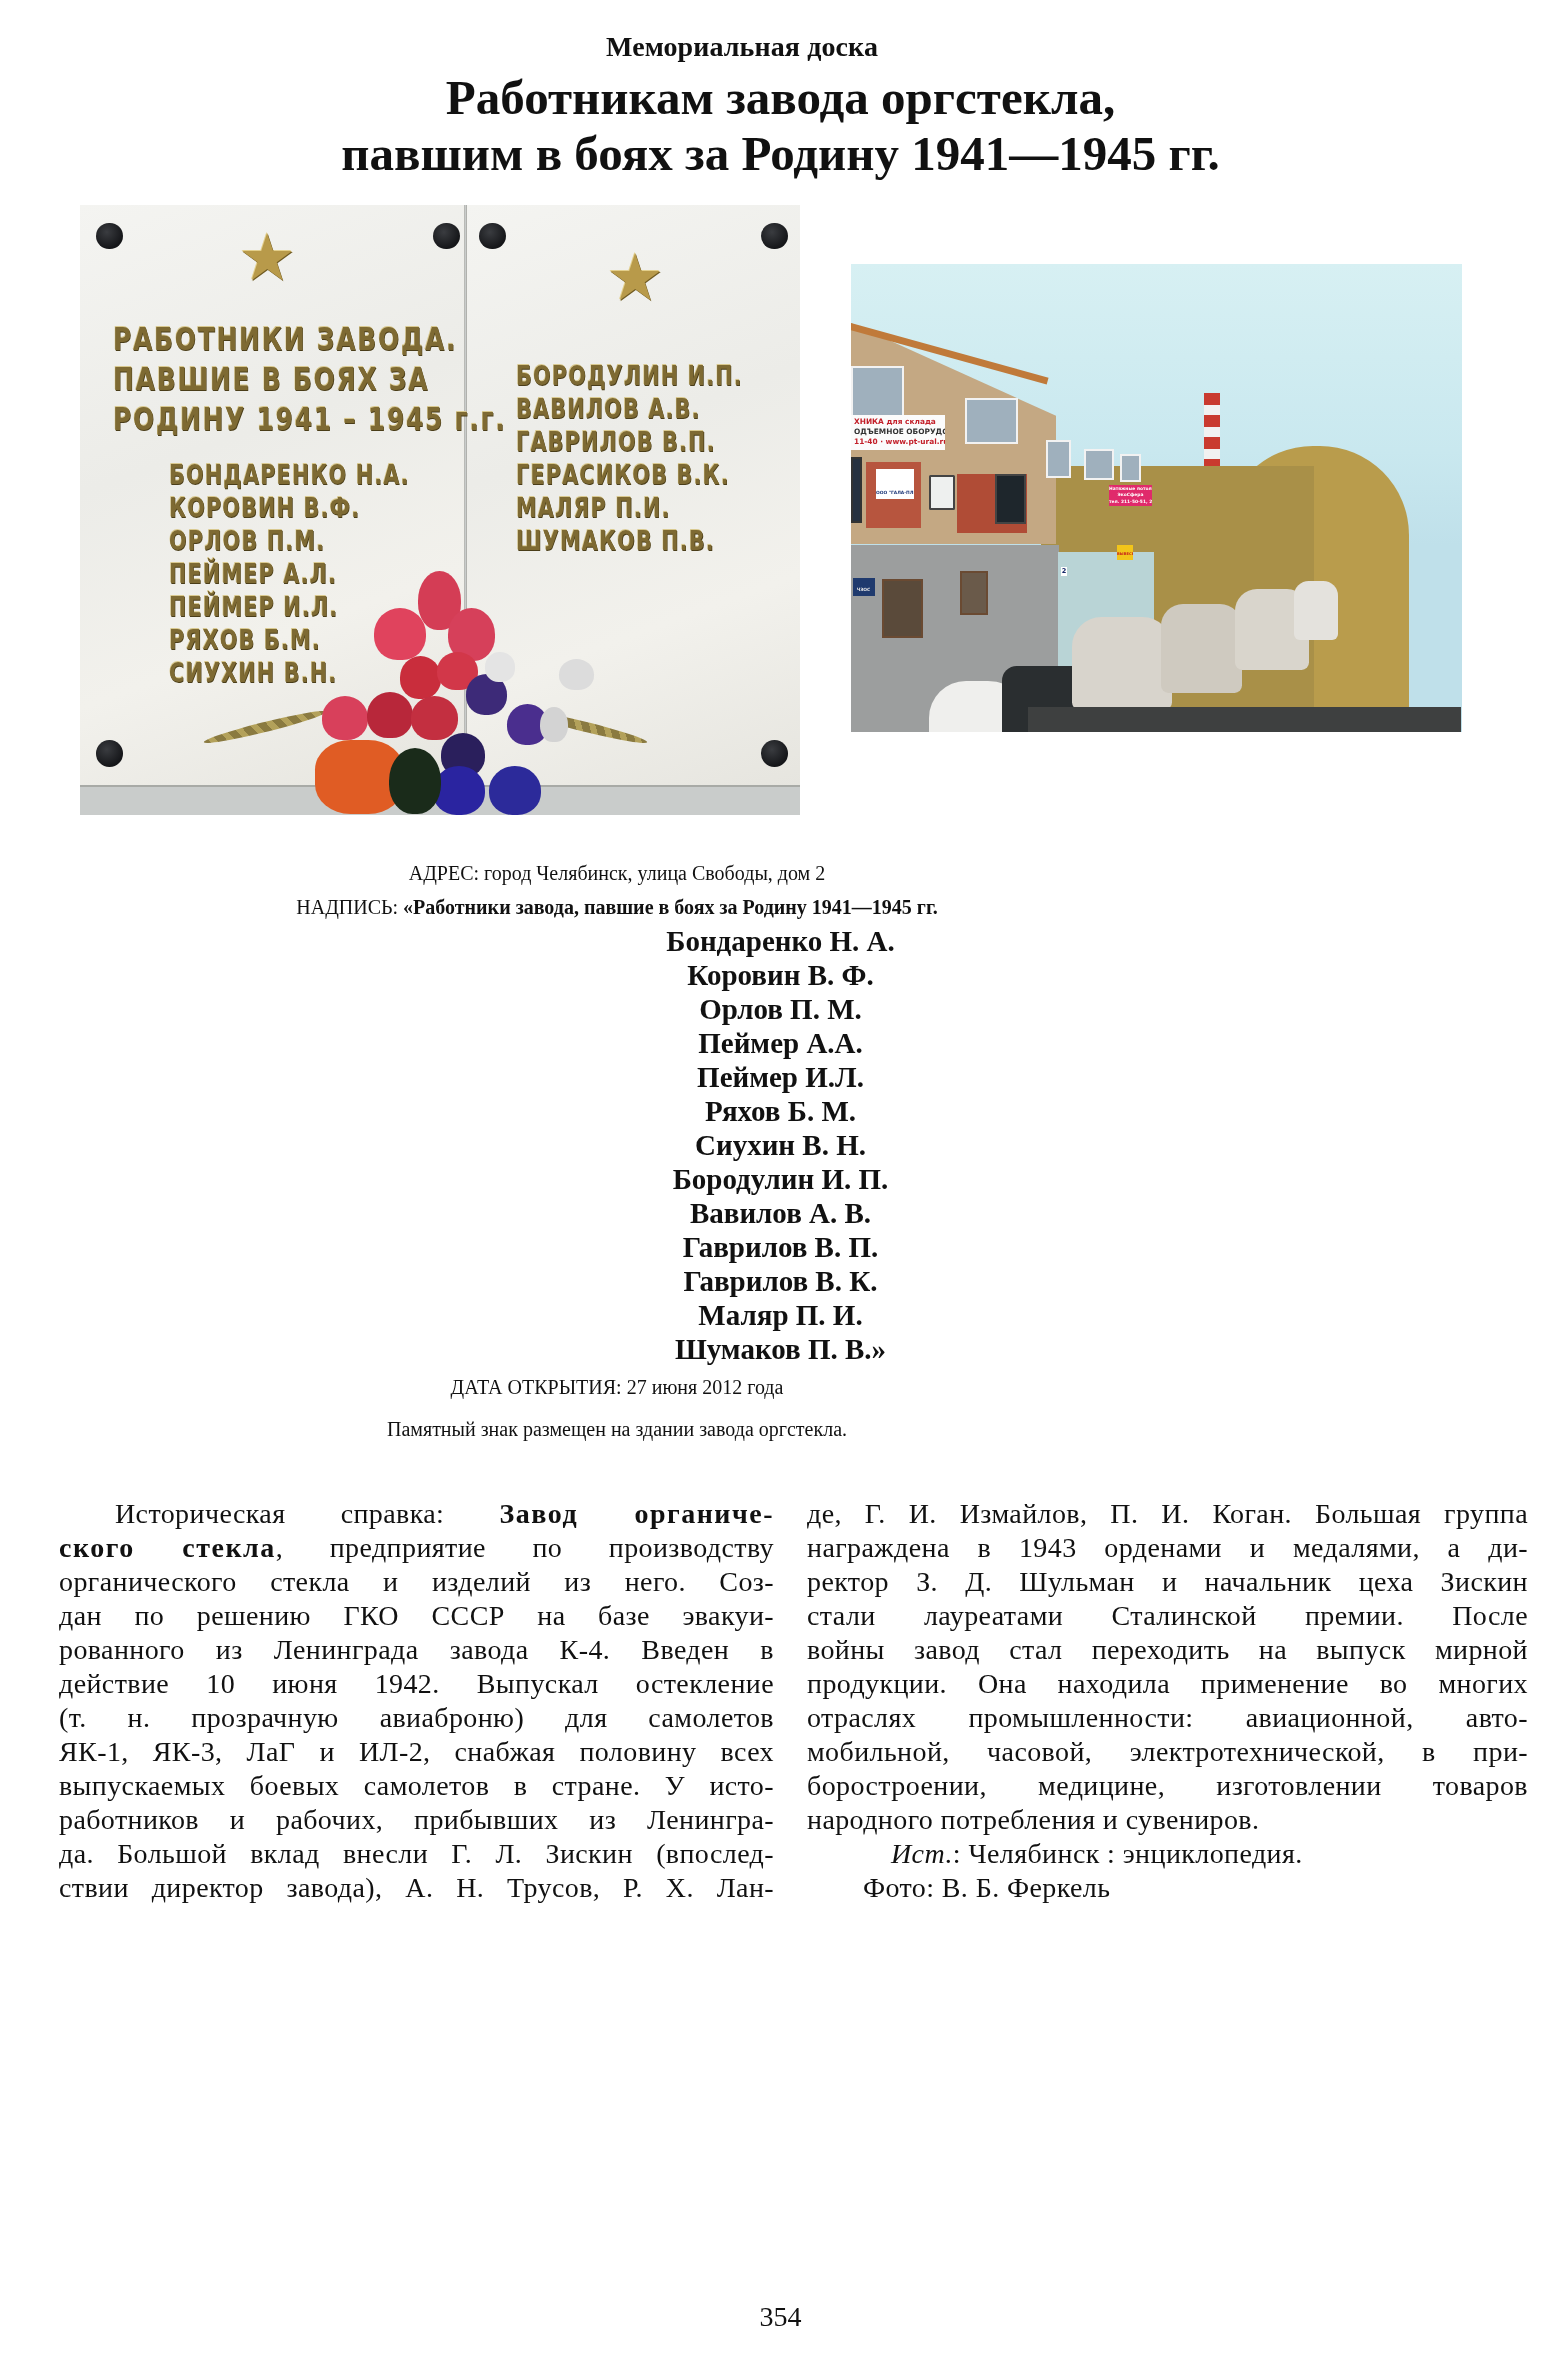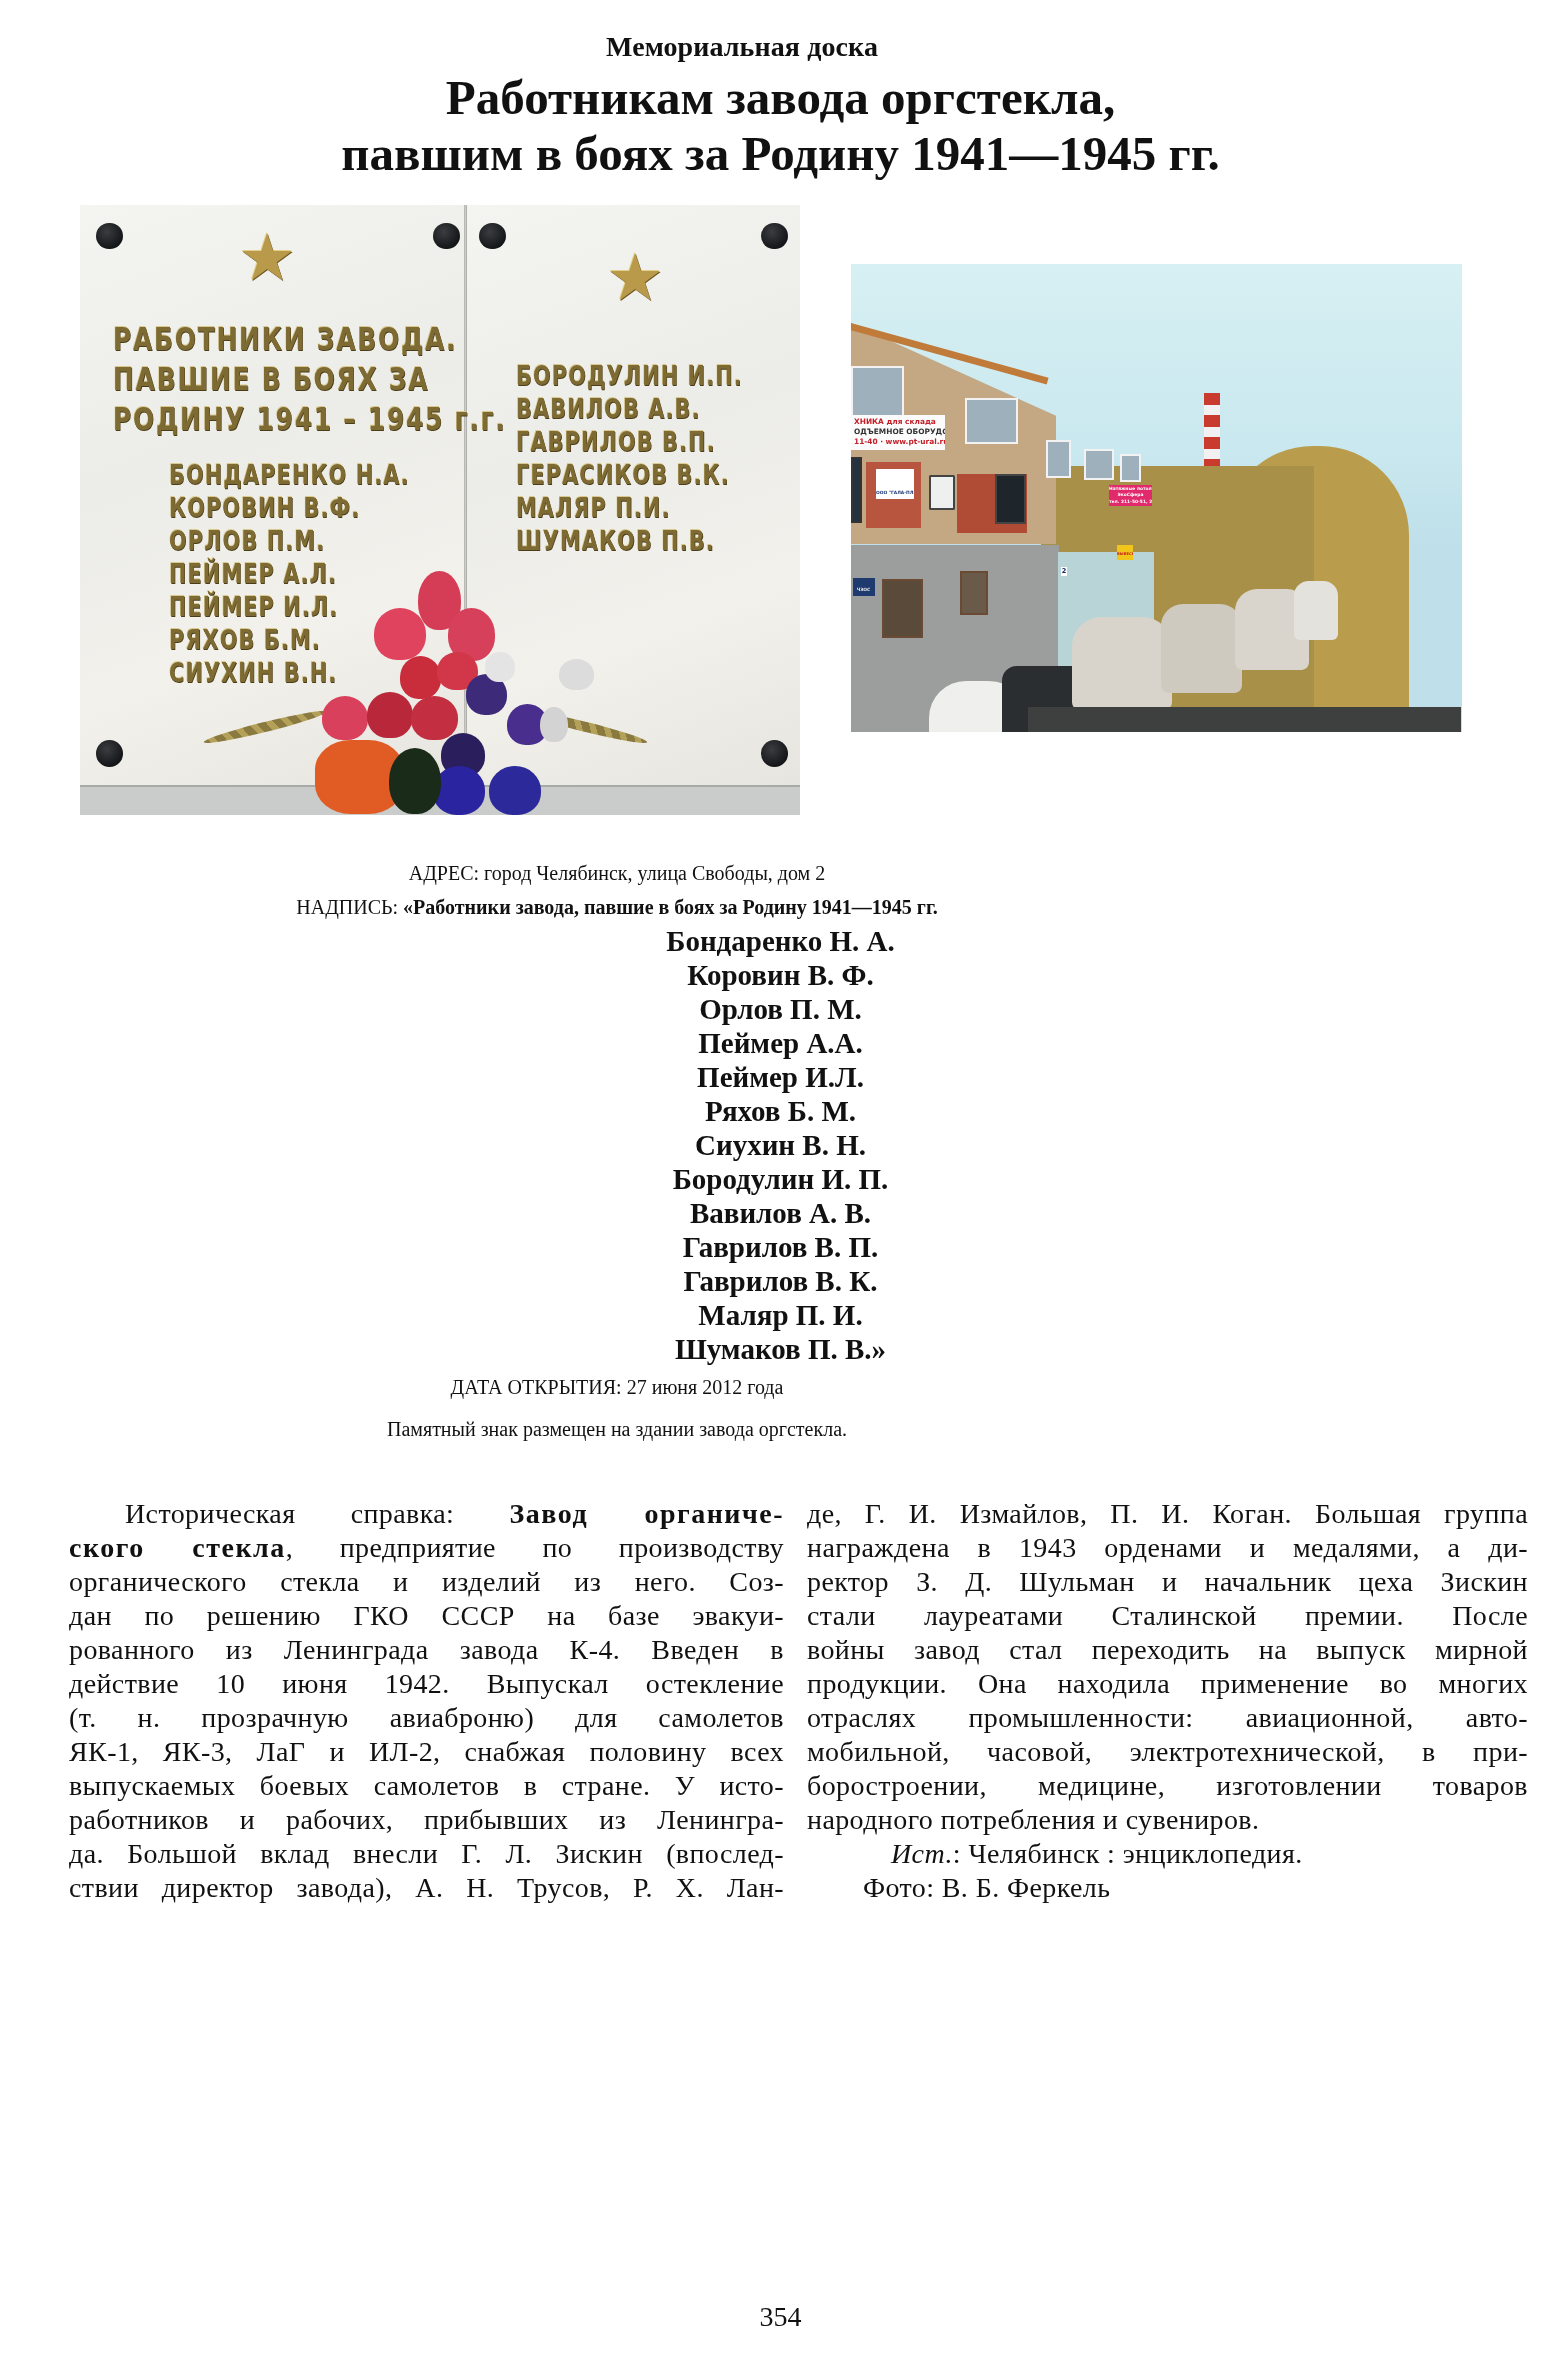--- a/index.html
+++ b/index.html
@@ -68,21 +68,21 @@
   #names { position: absolute; top: 924px; left: 0; width: 1561px; text-align: center; }
   .name-row { font-size: 29px; line-height: 34px; font-weight: bold; }
   #info-date { top: 1370px; }
   #info-location { top: 1404px; margin-top: 8px; }
 
   
   .col {
     position: absolute; top: 1497px; font-size: 28px; line-height: 34px;
     text-align: justify; letter-spacing: 0.4px;
   }
-  #col-left { left: 69px; width: 715px; }
+  #col-left { left: 59px; width: 715px; }
   #col-right { left: 807px; width: 721px; }
   .indent { text-indent: 56px; }
   .col .b { font-weight: bold; letter-spacing: 1.5px; }
   .col .i { font-style: italic; margin-left: 28px; }
   .line { display: block; text-align-last: justify; }
   .line.last { text-align-last: left; }
 
   .page-number {
     position: absolute; top: 2301px; left: 0; width: 1561px; text-align: center; font-size: 28px;
   }

